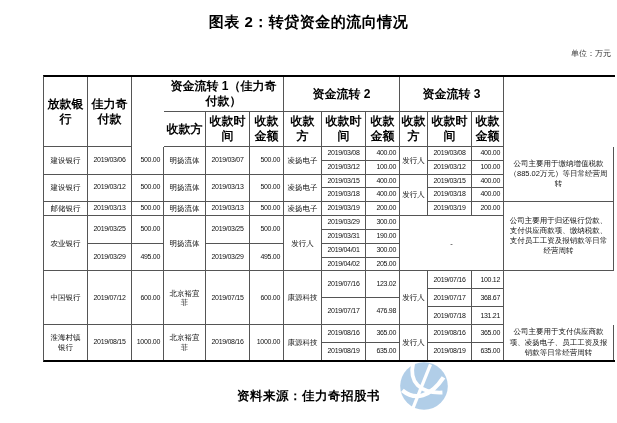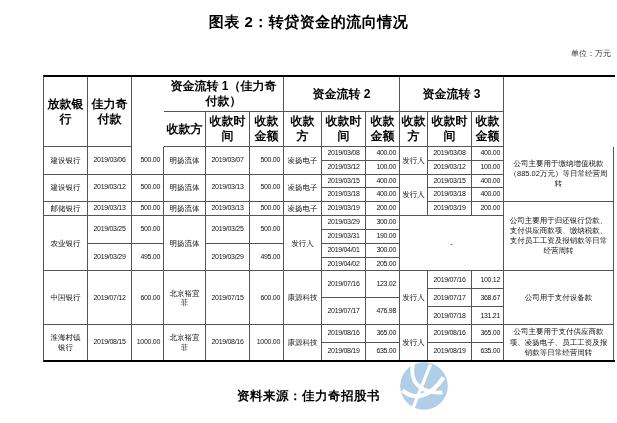--- a/index.html
+++ b/index.html
@@ -152,21 +152,20 @@
     <div class="c t num" style="grid-area:12/9/15/10">123.02</div>
     <div class="c t" style="grid-area:15/8/18/9">2019/07/17</div>
     <div class="c t num" style="grid-area:15/9/18/10">476.98</div>
     <div class="c" style="grid-area:12/10/18/11">发行人</div>
     <div class="c t" style="grid-area:12/11/14/12">2019/07/16</div>
     <div class="c t num" style="grid-area:12/12/14/13">100.12</div>
     <div class="c t" style="grid-area:14/11/16/12">2019/07/17</div>
     <div class="c t num" style="grid-area:14/12/16/13">368.67</div>
     <div class="c t" style="grid-area:16/11/18/12">2019/07/18</div>
     <div class="c t num" style="grid-area:16/12/18/13">131.21</div>
-    <div class="c usage" style="grid-area:12/13/18/14">公司用于支付设备款</div>
 
     <div class="c bankc nb" style="grid-area:18/1/20/2">淮海村镇银行</div>
     <div class="c t nb" style="grid-area:18/2/20/3">2019/08/15</div>
     <div class="c t num nb" style="grid-area:18/3/20/4">1000.00</div>
     <div class="c nb" style="grid-area:18/4/20/5">北京裕宜菲</div>
     <div class="c t nb" style="grid-area:18/5/20/6">2019/08/16</div>
     <div class="c t num nb" style="grid-area:18/6/20/7">1000.00</div>
     <div class="c nb" style="grid-area:18/7/20/8">康源科技</div>
     <div class="c t" style="grid-area:18/8/19/9">2019/08/16</div>
     <div class="c t num" style="grid-area:18/9/19/10">365.00</div>

